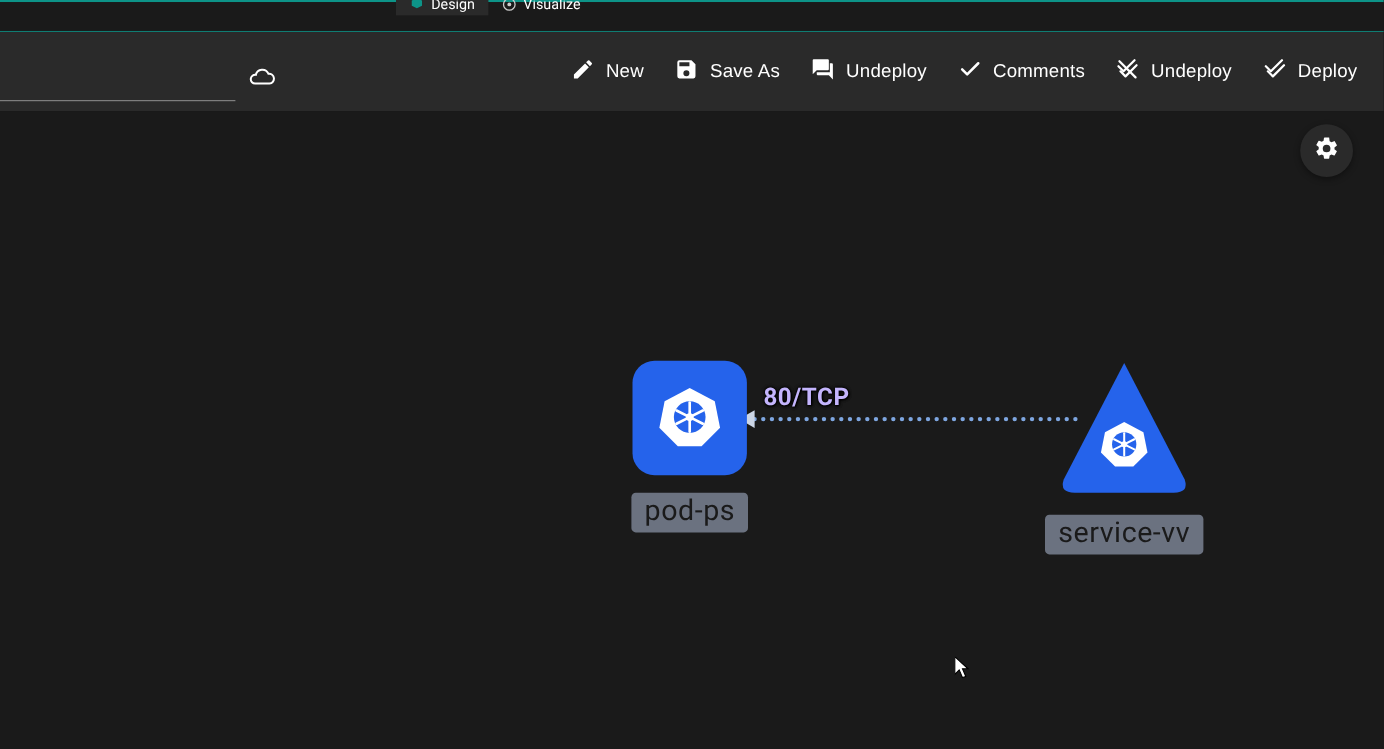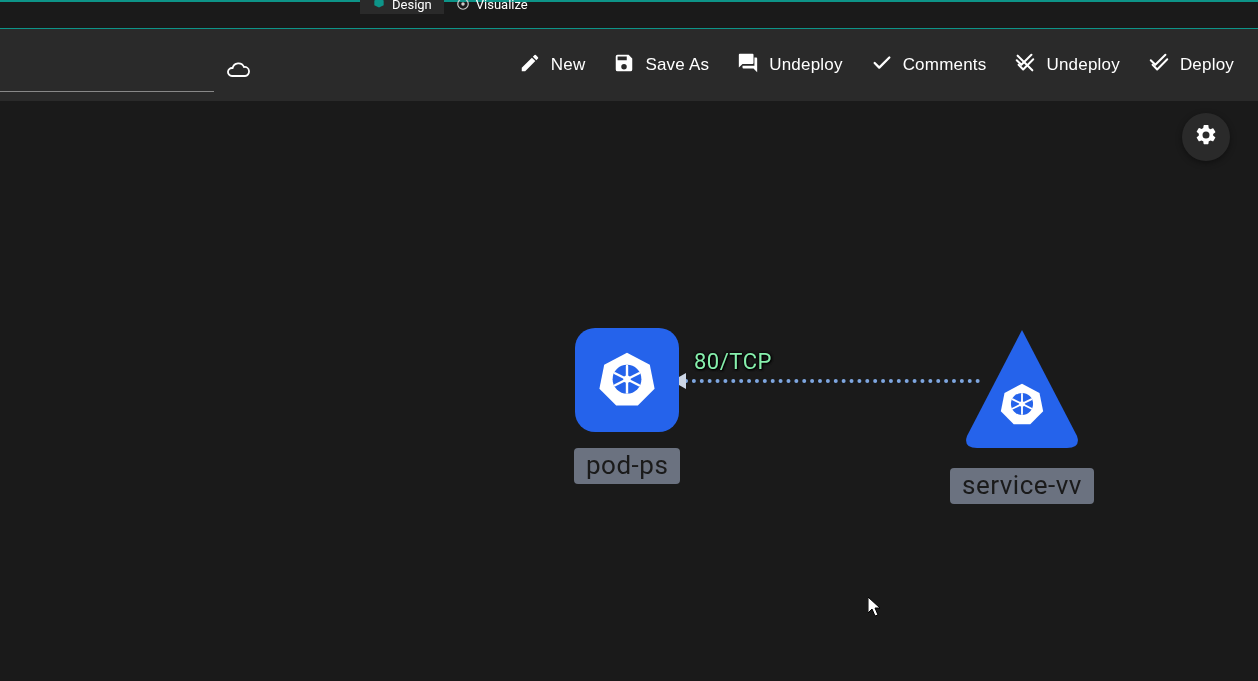--- a/index.html
+++ b/index.html
@@ -38,21 +38,21 @@
   .node { position: absolute; display: flex; flex-direction: column; align-items: center; }
   .node-icon-box { display:flex; align-items:center; justify-content:center; }
   .pod-box { width: 104px; height: 104px; background: #2563eb; border-radius: 20px; }
 
   .node-label { margin-top: 16px; background: #6b7280; color: #1a1a1a; font-size: 26px; padding: 2px 12px 4px 12px; border-radius: 4px; font-weight: 400; letter-spacing: 0.5px; }
 
   .k8s-wheel { width: 60px; height: 60px; }
 
   
   .edge-line { position: absolute; border-top: 4px dotted #7ea6e0; height: 0; }
-  .edge-label { position: absolute; color: #86efac; font-size: 22px; font-weight: 400; text-shadow: 0 0 3px #000, 0 0 3px #000, 1px 1px 2px #000; letter-spacing: 0.5px; }
+  .edge-label { position: absolute; color: #c4b5fd; font-size: 22px; font-weight: 700; text-shadow: 0 0 3px #000, 0 0 3px #000, 1px 1px 2px #000; letter-spacing: 0.5px; }
   .edge-arrow { position: absolute; width: 0; height: 0; border-top: 8px solid transparent; border-bottom: 8px solid transparent; border-right: 14px solid #ccd6e6; }
 
   
   .cursor { position: absolute; width: 14px; height: 20px; pointer-events:none; }
 </style>
 </head>
 <body>
 
 <div class="top-accent"></div>
 

